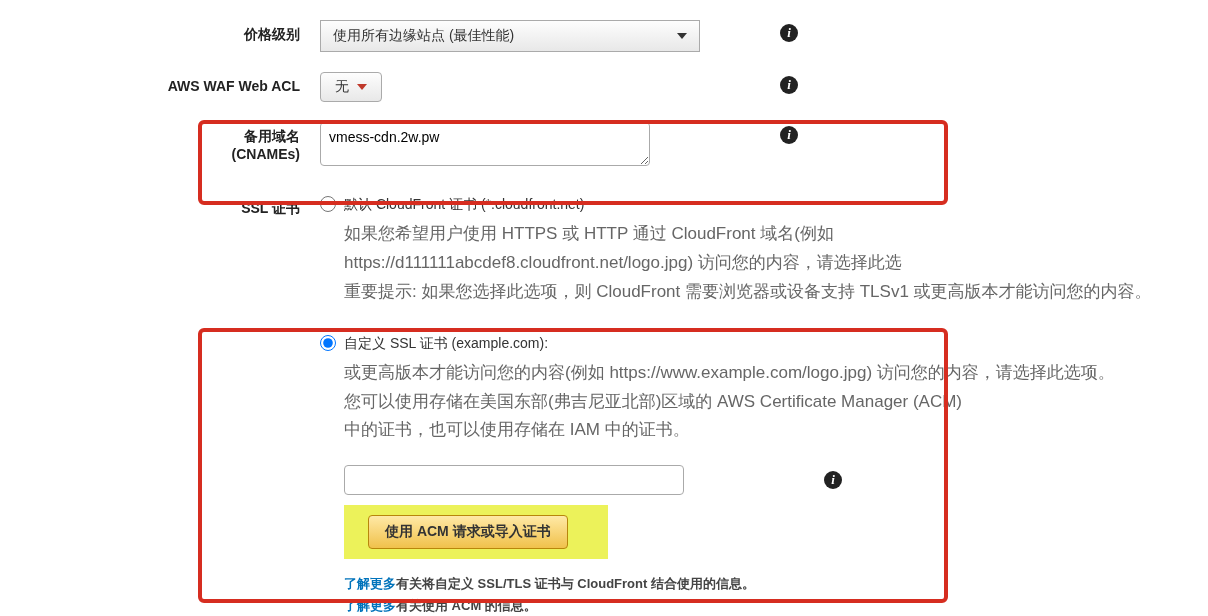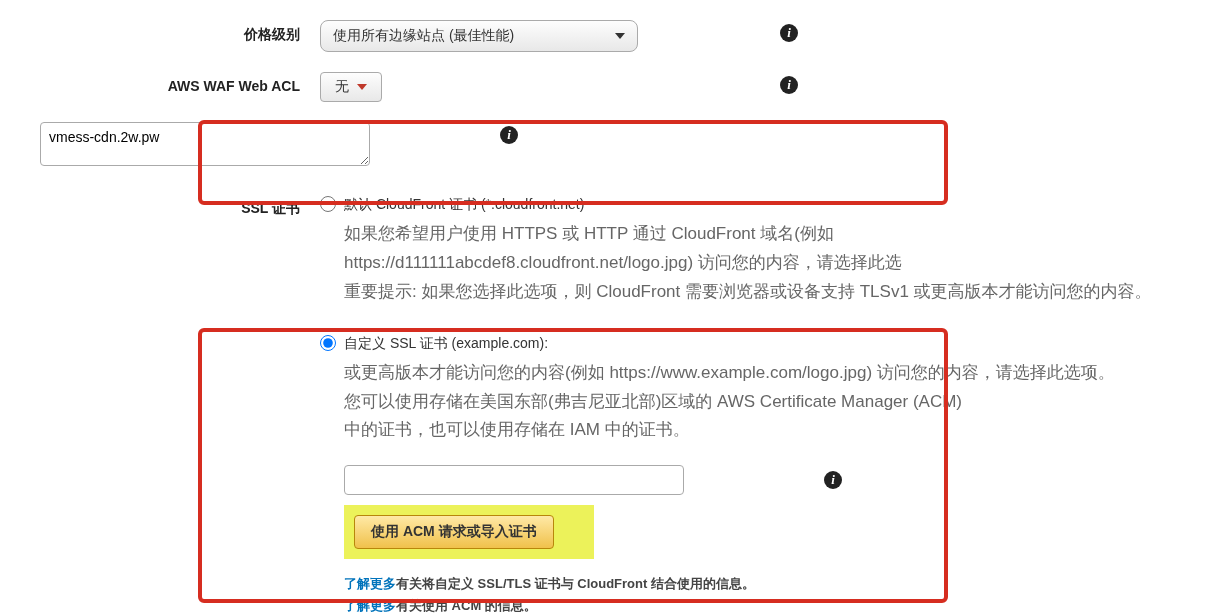--- a/index.html
+++ b/index.html
@@ -27,25 +27,25 @@
     .input-col {
       flex: 1;
       display: flex;
       align-items: center;
       position: relative;
     }
     .select-box {
       display: inline-flex;
       align-items: center;
       justify-content: space-between;
-      width: 318px;
+      width: 380px;
       height: 32px;
       padding: 0 12px;
       border: 1px solid #aaa;
-      border-radius: 8px;
+      border-radius: 0;
       background: linear-gradient(#fdfdfd, #e8e8e8);
       cursor: pointer;
       font-size: 14px;
     }
     .select-box .caret {
       display: inline-block;
       width: 0; height: 0;
       border-left: 5px solid transparent;
       border-right: 5px solid transparent;
       border-top: 6px solid #333;
@@ -132,21 +132,21 @@
       border-radius: 6px;
       left: 158px;
       top: 308px;
       width: 750px;
       height: 275px;
       pointer-events: none;
     }
     .yellow-highlight {
       background: #ecf25a;
       display: inline-block;
-      padding: 10px 40px 10px 10px;
+      padding: 10px 40px 10px 24px;
       margin-top: 10px;
       margin-left: 24px;
     }
     .acm-button {
       display: inline-block;
       padding: 7px 16px;
       border: 1px solid #b8860b;
       border-radius: 4px;
       background: linear-gradient(#ffe9a6, #f0c14b);
       font-weight: bold;
@@ -218,20 +218,24 @@
     <div class="input-col">
       <div class="select-small">
         <span>无</span>
         <span class="caret2"></span>
       </div>
       <span class="info-icon info-icon-txt"></span>
     </div>
   </div>
 
   <div class="form-row" style="margin-bottom:28px;">
+    <div class="label-col">
+      <span>备用域名</span><br>
+      <span>(CNAMEs)</span>
+    </div>
     <div class="input-col">
       <textarea class="textarea-box" style="">vmess-cdn.2w.pw</textarea>
       <span class="info-icon info-icon-txt"></span>
     </div>
   </div>
 
   <div class="ssl-section">
     <div class="label-col">SSL 证书</div>
     <div class="ssl-content">
       

